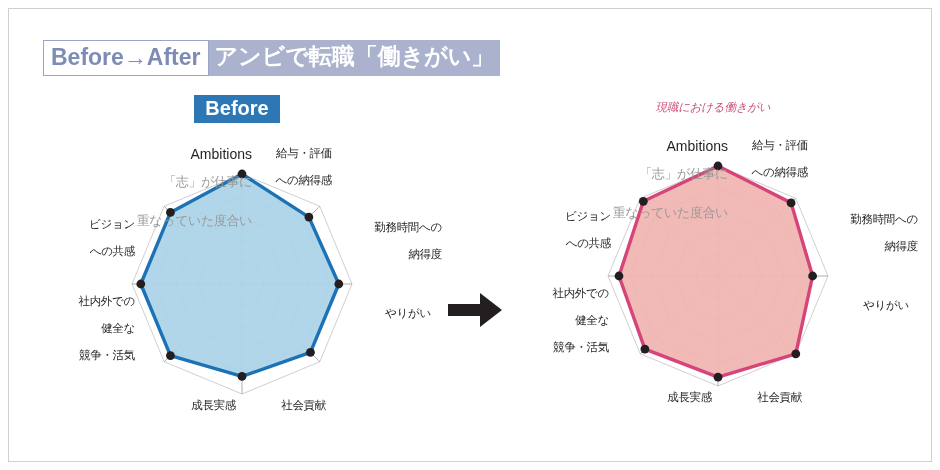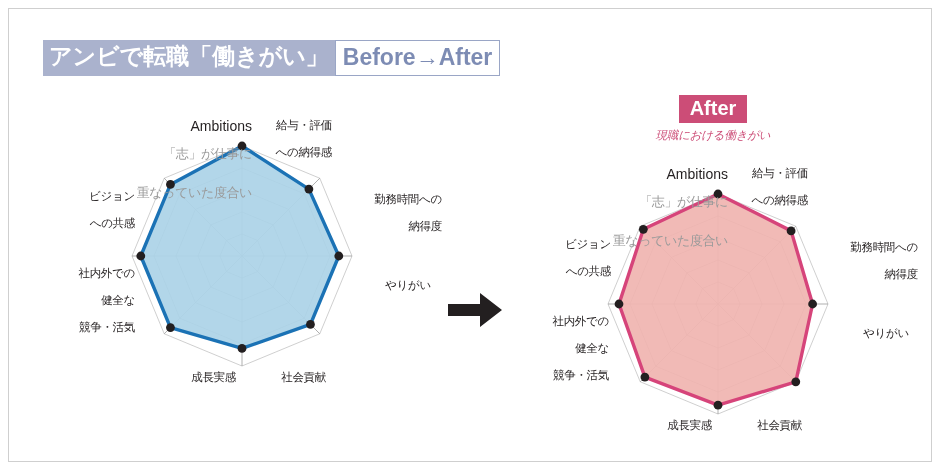--- a/index.html
+++ b/index.html
@@ -55,26 +55,27 @@
 
   
   #arrow{position:absolute;left:437px;top:281px;width:58px;height:40px;}
 </style>
 </head>
 <body>
 
 <div id="frame">
 
   <div id="title-row">
+    <div id="title-box">Before→After</div>
     <div id="title-badge">アンビで転職「働きがい」</div>
-    <div id="title-box">Before→After</div>
   </div>
 
   <div class="panel" id="panel-before">
     <div class="panel-head">
+      <span class="panel-badge badge-before">Before</span>
     </div>
     <div class="chart-wrap">
       <svg id="svg-before" width="420" height="310">
           <polygon points="215.00,45.00 292.78,77.22 325.00,155.00 292.78,232.78 215.00,265.00 137.22,232.78 105.00,155.00 137.22,77.22" fill="none" stroke="#c9c9c9" stroke-width="0.9"></polygon>
           <polygon points="215.00,67.00 277.23,92.77 303.00,155.00 277.23,217.23 215.00,243.00 152.77,217.23 127.00,155.00 152.77,92.77" fill="none" stroke="#8d8d8d" stroke-width="0.7"></polygon>
           <polygon points="215.00,89.00 261.67,108.33 281.00,155.00 261.67,201.67 215.00,221.00 168.33,201.67 149.00,155.00 168.33,108.33" fill="none" stroke="#8d8d8d" stroke-width="0.7"></polygon>
           <polygon points="215.00,111.00 246.11,123.89 259.00,155.00 246.11,186.11 215.00,199.00 183.89,186.11 171.00,155.00 183.89,123.89" fill="none" stroke="#8d8d8d" stroke-width="0.7"></polygon>
           <polygon points="215.00,133.00 230.56,139.44 237.00,155.00 230.56,170.56 215.00,177.00 199.44,170.56 193.00,155.00 199.44,139.44" fill="none" stroke="#8d8d8d" stroke-width="0.7"></polygon>
           <line x1="215" y1="155" x2="215.00" y2="45.00" stroke="#8d8d8d" stroke-width="0.7"></line>
           <line x1="215" y1="155" x2="292.78" y2="77.22" stroke="#8d8d8d" stroke-width="0.7"></line>
@@ -131,21 +132,20 @@
   </div>
 
   <div id="arrow">
     <svg width="58" height="40" viewBox="0 0 58 40">
       <path d="M2 14 L34 14 L34 3 L56 20 L34 37 L34 26 L2 26 Z" fill="#231f20"></path>
     </svg>
   </div>
 
   <div class="panel" id="panel-after">
     <div class="panel-head">
-      <span class="panel-badge badge-after">After</span>
       <div class="panel-sub sub-after">現職における働きがい</div>
     </div>
     <div class="chart-wrap">
       <svg id="svg-after" width="420" height="310">
           <polygon points="215.00,45.00 292.78,77.22 325.00,155.00 292.78,232.78 215.00,265.00 137.22,232.78 105.00,155.00 137.22,77.22" fill="none" stroke="#c9c9c9" stroke-width="0.9"></polygon>
           <polygon points="215.00,67.00 277.23,92.77 303.00,155.00 277.23,217.23 215.00,243.00 152.77,217.23 127.00,155.00 152.77,92.77" fill="none" stroke="#8d8d8d" stroke-width="0.7"></polygon>
           <polygon points="215.00,89.00 261.67,108.33 281.00,155.00 261.67,201.67 215.00,221.00 168.33,201.67 149.00,155.00 168.33,108.33" fill="none" stroke="#8d8d8d" stroke-width="0.7"></polygon>
           <polygon points="215.00,111.00 246.11,123.89 259.00,155.00 246.11,186.11 215.00,199.00 183.89,186.11 171.00,155.00 183.89,123.89" fill="none" stroke="#8d8d8d" stroke-width="0.7"></polygon>
           <polygon points="215.00,133.00 230.56,139.44 237.00,155.00 230.56,170.56 215.00,177.00 199.44,170.56 193.00,155.00 199.44,139.44" fill="none" stroke="#8d8d8d" stroke-width="0.7"></polygon>
           <line x1="215" y1="155" x2="215.00" y2="45.00" stroke="#8d8d8d" stroke-width="0.7"></line>

